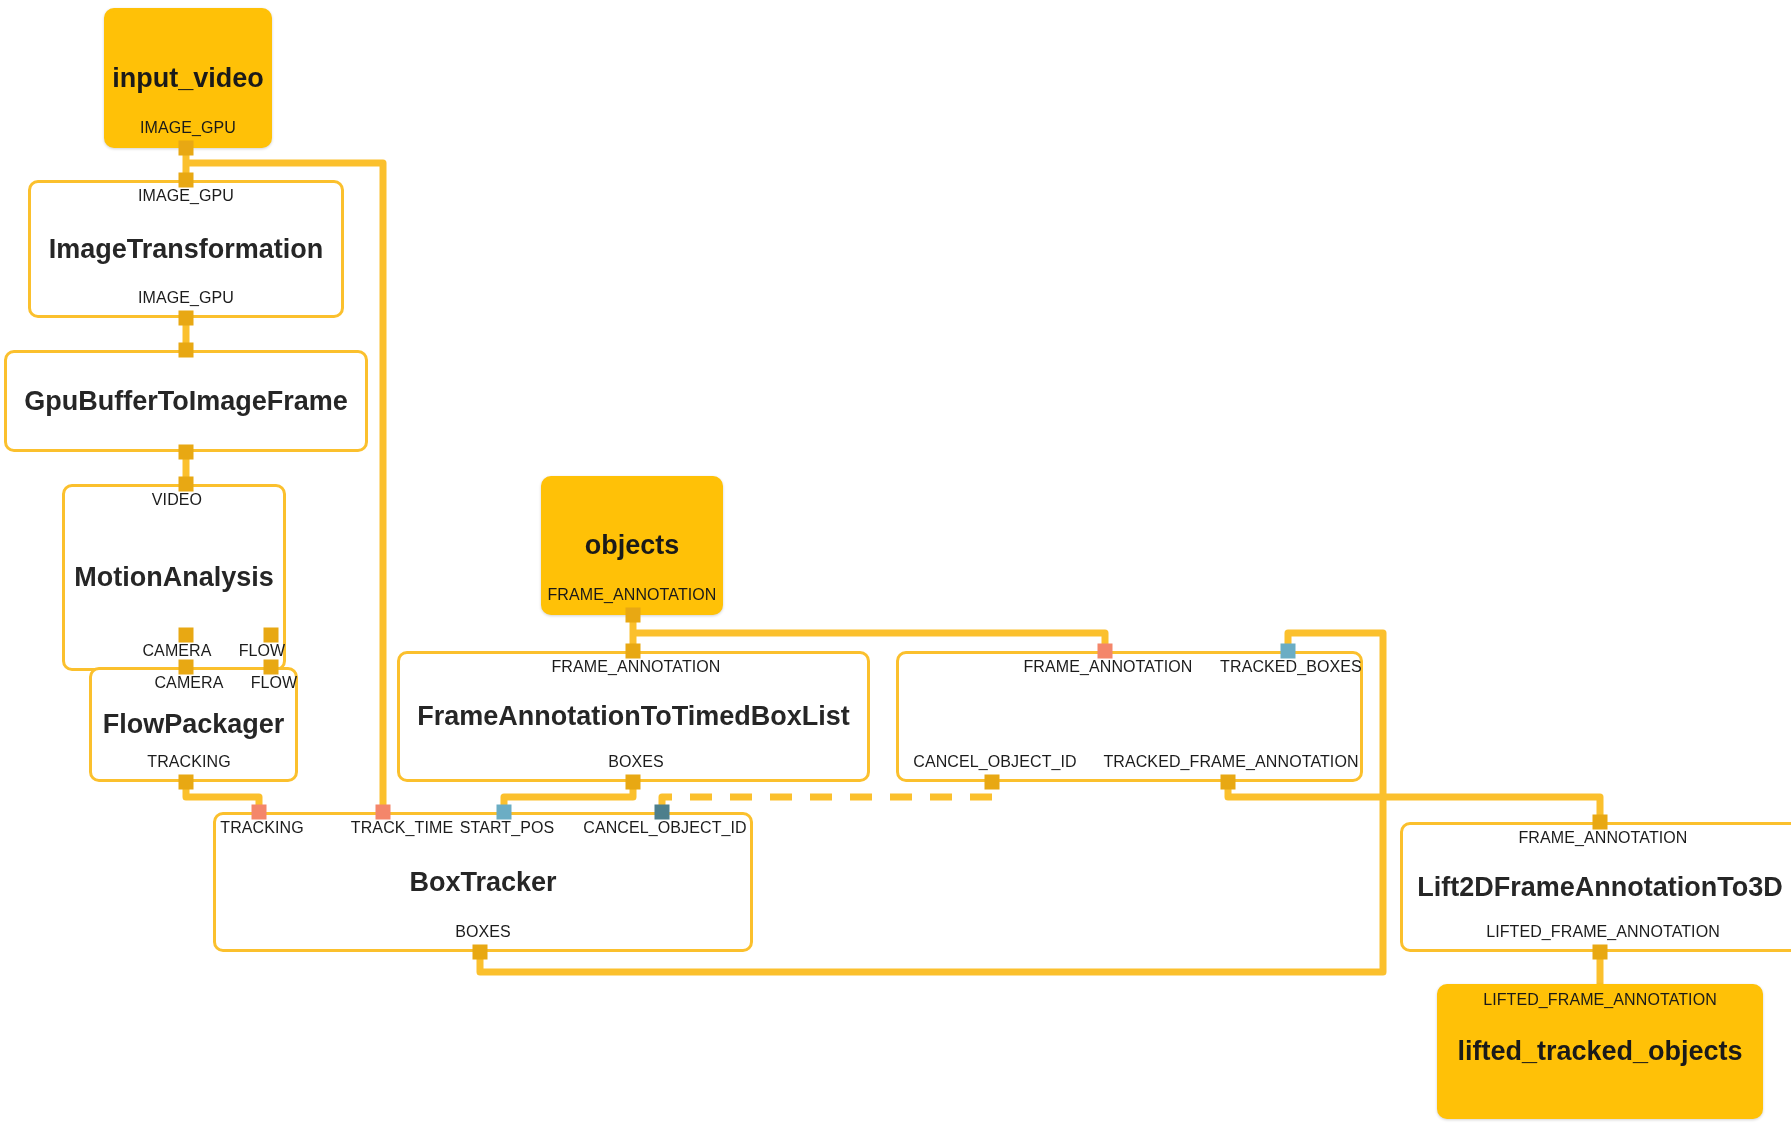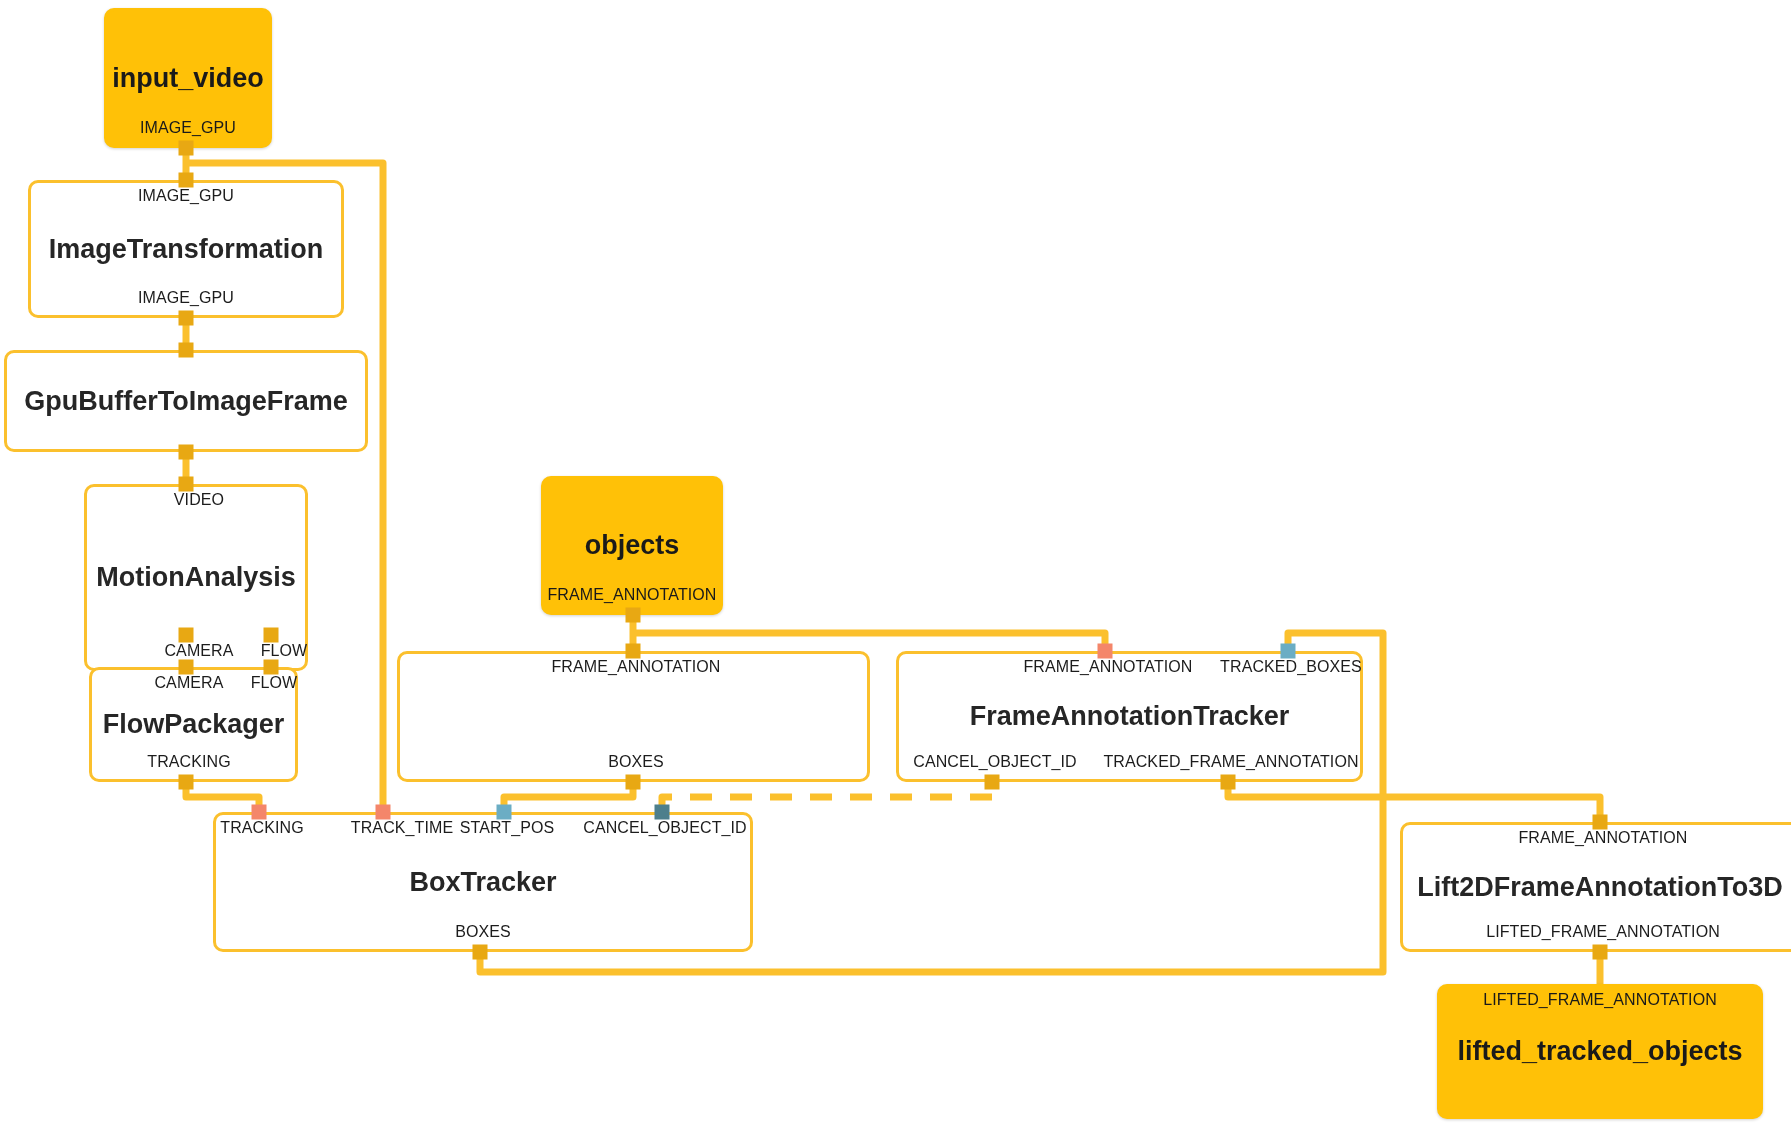--- a/index.html
+++ b/index.html
@@ -144,21 +144,21 @@
   </div>
   <div class="connector c-yellow" style="left:186px; top:180px;"></div>
   <div class="connector c-yellow" style="left:186px; top:318px;"></div>
 
   <div class="node calculator" style="left:4px; top:350px; width:364px; height:102px;">
     <div class="node-title">GpuBufferToImageFrame</div>
   </div>
   <div class="connector c-yellow" style="left:186px; top:350px;"></div>
   <div class="connector c-yellow" style="left:186px; top:452px;"></div>
 
-  <div class="node calculator" style="left:84px; top:484px; width:224px; height:187px;">
+  <div class="node calculator" style="left:62px; top:484px; width:224px; height:187px;">
     <div class="port-row top">
       <span class="port-label" style="left:112px; top:0;">VIDEO</span>
     </div>
     <div class="node-title">MotionAnalysis</div>
     <div class="port-row bottom">
       <span class="port-label" style="left:112px; top:0;">CAMERA</span>
       <span class="port-label" style="left:197px; top:0;">FLOW</span>
     </div>
   </div>
   <div class="connector c-yellow" style="left:186px; top:484px;"></div>
@@ -185,33 +185,33 @@
     <div class="port-row bottom">
       <span class="port-label" style="left:50%; top:0;">FRAME_ANNOTATION</span>
     </div>
   </div>
   <div class="connector c-yellow" style="left:633px; top:615px;"></div>
 
   <div class="node calculator" style="left:397px; top:651px; width:473px; height:131px;">
     <div class="port-row top">
       <span class="port-label" style="left:236px; top:0;">FRAME_ANNOTATION</span>
     </div>
+    <div class="node-title">FrameAnnotationToTimedBoxList</div>
     <div class="port-row bottom">
       <span class="port-label" style="left:236px; top:0;">BOXES</span>
     </div>
   </div>
   <div class="connector c-yellow" style="left:633px; top:651px;"></div>
   <div class="connector c-yellow" style="left:633px; top:782px;"></div>
 
   <div class="node calculator" style="left:896px; top:651px; width:467px; height:131px;">
     <div class="port-row top">
       <span class="port-label" style="left:209px; top:0;">FRAME_ANNOTATION</span>
       <span class="port-label" style="left:392px; top:0;text-align:right;">TRACKED_BOXES</span>
     </div>
-    <div class="node-title">FrameAnnotationTracker</div>
     <div class="port-row bottom">
       <span class="port-label" style="left:96px; top:0;">CANCEL_OBJECT_ID</span>
       <span class="port-label" style="left:332px; top:0;">TRACKED_FRAME_ANNOTATION</span>
     </div>
   </div>
   <div class="connector c-salmon" style="left:1105px; top:651px;"></div>
   <div class="connector c-teal" style="left:1288px; top:651px;"></div>
   <div class="connector c-yellow" style="left:992px; top:782px;"></div>
   <div class="connector c-yellow" style="left:1228px; top:782px;"></div>
 

